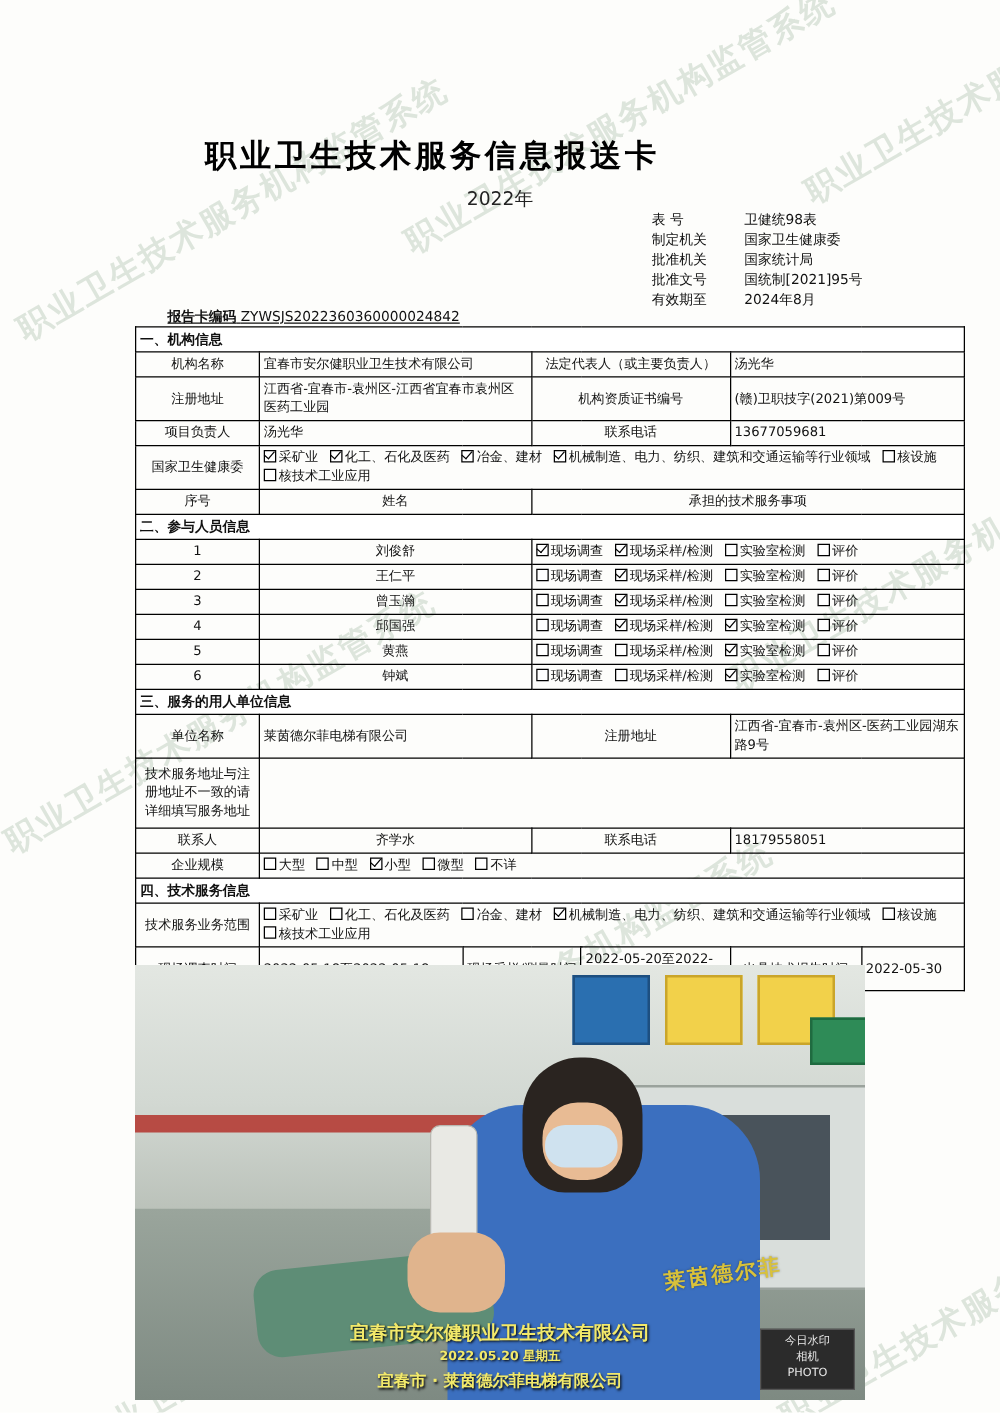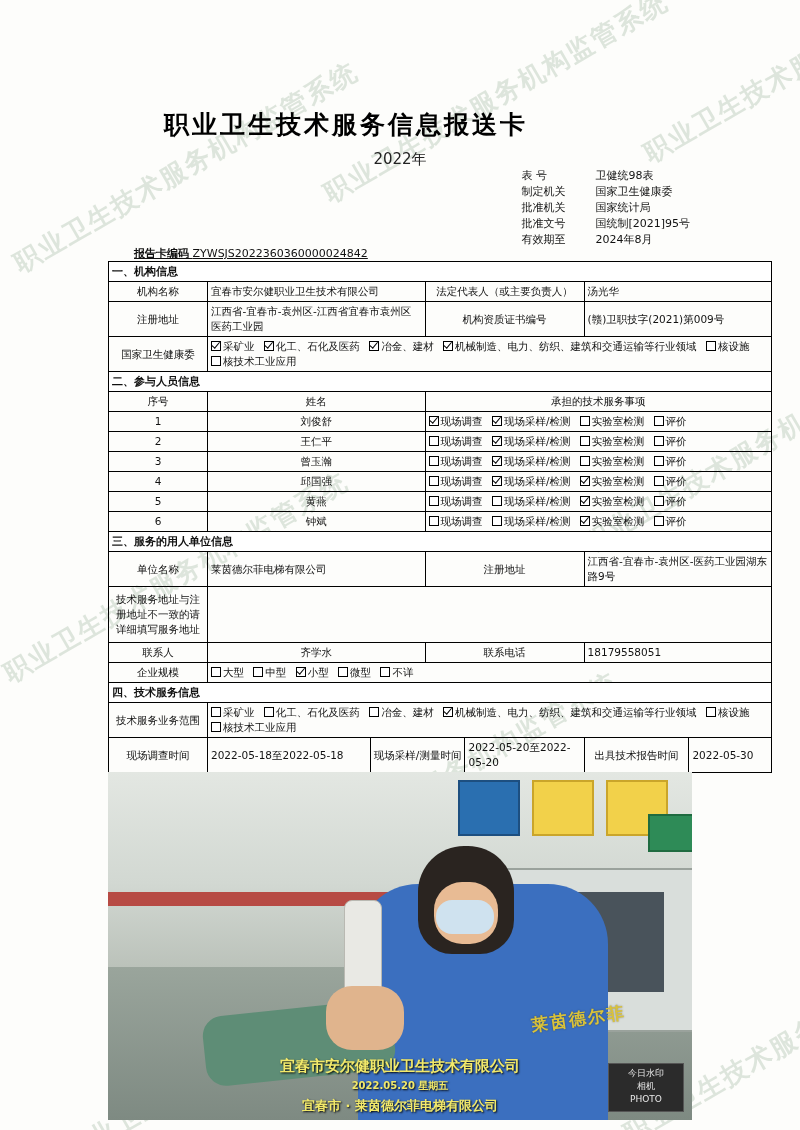--- a/index.html
+++ b/index.html
@@ -163,39 +163,45 @@
       <td class="lbl" colspan="4" style="width:166px">法定代表人（或主要负责人）</td>
       <td colspan="3">汤光华</td>
     </tr>
     <tr>
       <td class="lbl">注册地址</td>
       <td colspan="4">江西省-宜春市-袁州区-江西省宜春市袁州区医药工业园</td>
       <td class="lbl ctr" colspan="4">机构资质证书编号</td>
       <td colspan="3">(赣)卫职技字(2021)第009号</td>
     </tr>
     <tr>
+      <td class="lbl">项目负责人</td>
+      <td colspan="4">汤光华</td>
+      <td class="lbl ctr" colspan="4">联系电话</td>
+      <td colspan="3">13677059681</td>
+    </tr>
+    <tr>
       <td class="lbl">国家卫生健康委</td>
       <td colspan="11">
         <span class="cb"><i class="box ck"></i><span>采矿业</span></span>
         <span class="cb"><i class="box ck"></i><span>化工、石化及医药</span></span>
         <span class="cb"><i class="box ck"></i><span>冶金、建材</span></span>
         <span class="cb"><i class="box ck"></i><span>机械制造、电力、纺织、建筑和交通运输等行业领域</span></span>
         <span class="cb"><i class="box"></i><span>核设施</span></span>
         <span class="cb"><i class="box"></i><span>核技术工业应用</span></span>
       </td>
     </tr>
 
     <tr>
-          <td class="sec" colspan="12">二、参与人员信息</td>
-        </tr>
-    <tr>
       <td class="ctr" style="width:46px">序号</td>
       <td class="ctr" colspan="4">姓名</td>
       <td class="ctr" colspan="7">承担的技术服务事项</td>
     </tr>
+    <tr>
+          <td class="sec" colspan="12">二、参与人员信息</td>
+        </tr>
 
     <tr>
       <td class="ctr">1</td>
       <td class="ctr" colspan="4">刘俊舒</td>
       <td colspan="7">
         <span class="cb"><i class="box ck"></i><span>现场调查</span></span>
         <span class="cb"><i class="box ck"></i><span>现场采样/检测</span></span>
         <span class="cb"><i class="box"></i><span>实验室检测</span></span>
         <span class="cb"><i class="box"></i><span>评价</span></span>
       </td>

